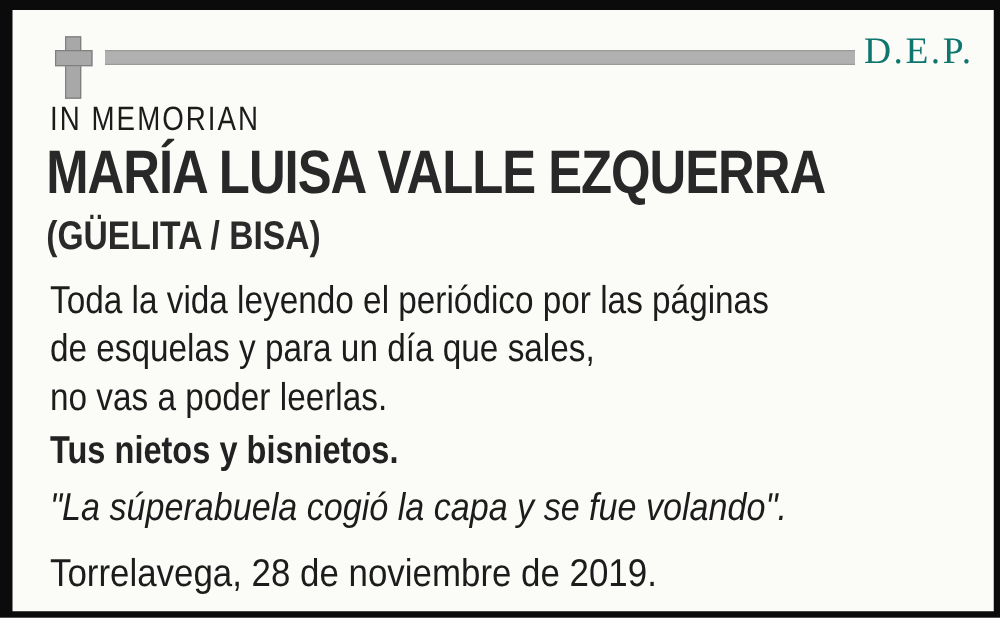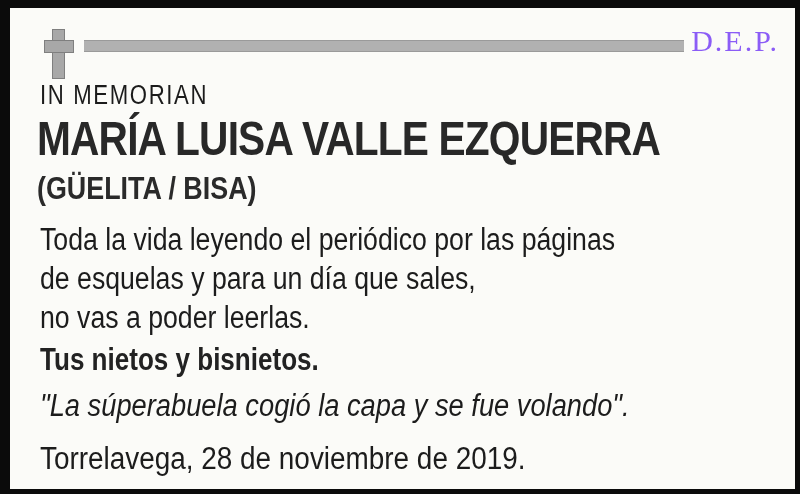--- a/index.html
+++ b/index.html
@@ -29,21 +29,21 @@
   .rule{
     left:74px;top:32px;width:600px;height:12px;
     background:#b1b1b1;
     border-top:1px solid #9a9a9a;border-bottom:1px solid #9a9a9a;
     box-sizing:border-box;
   }
   .dep{
     right:16px;top:18px;
     font-family:"Liberation Serif", serif;
     font-size:30px;line-height:1;
-    color:#8b5cf6;letter-spacing:2px;
+    color:#0f766e;letter-spacing:2px;
   }
   .inmem{
     left:30px;top:74px;
     font-size:27px;line-height:1;
     letter-spacing:2px;color:#1b1b1b;
     transform:scaleX(0.82);transform-origin:0 0;
     white-space:nowrap;
   }
   .name{
     left:27px;top:106px;margin:0;

